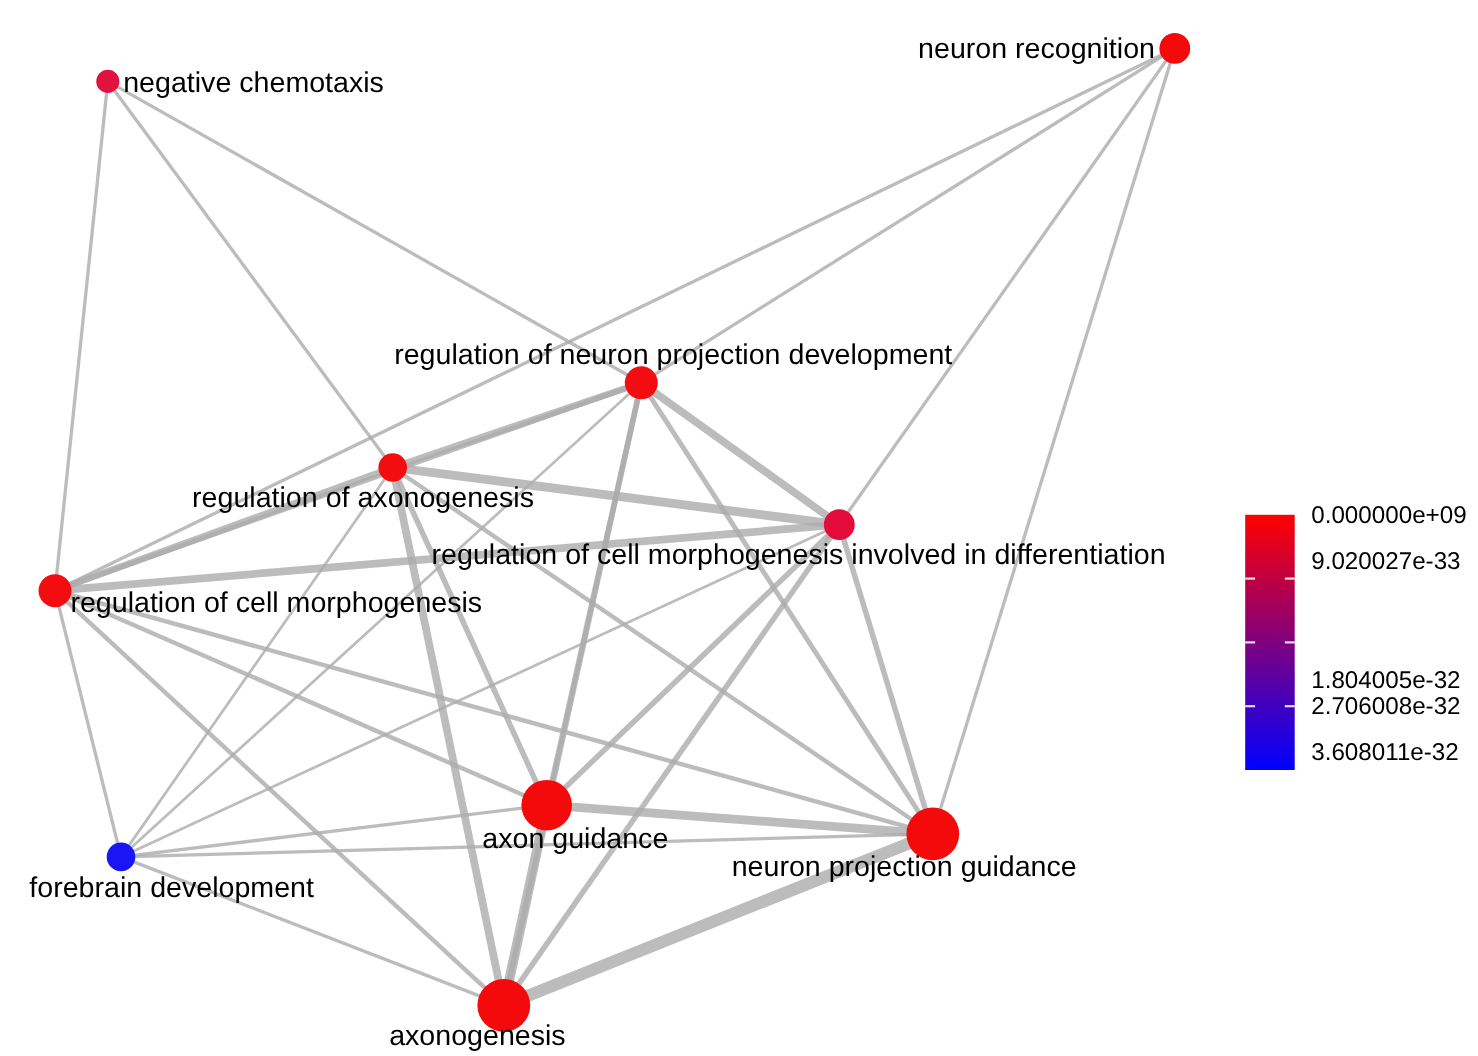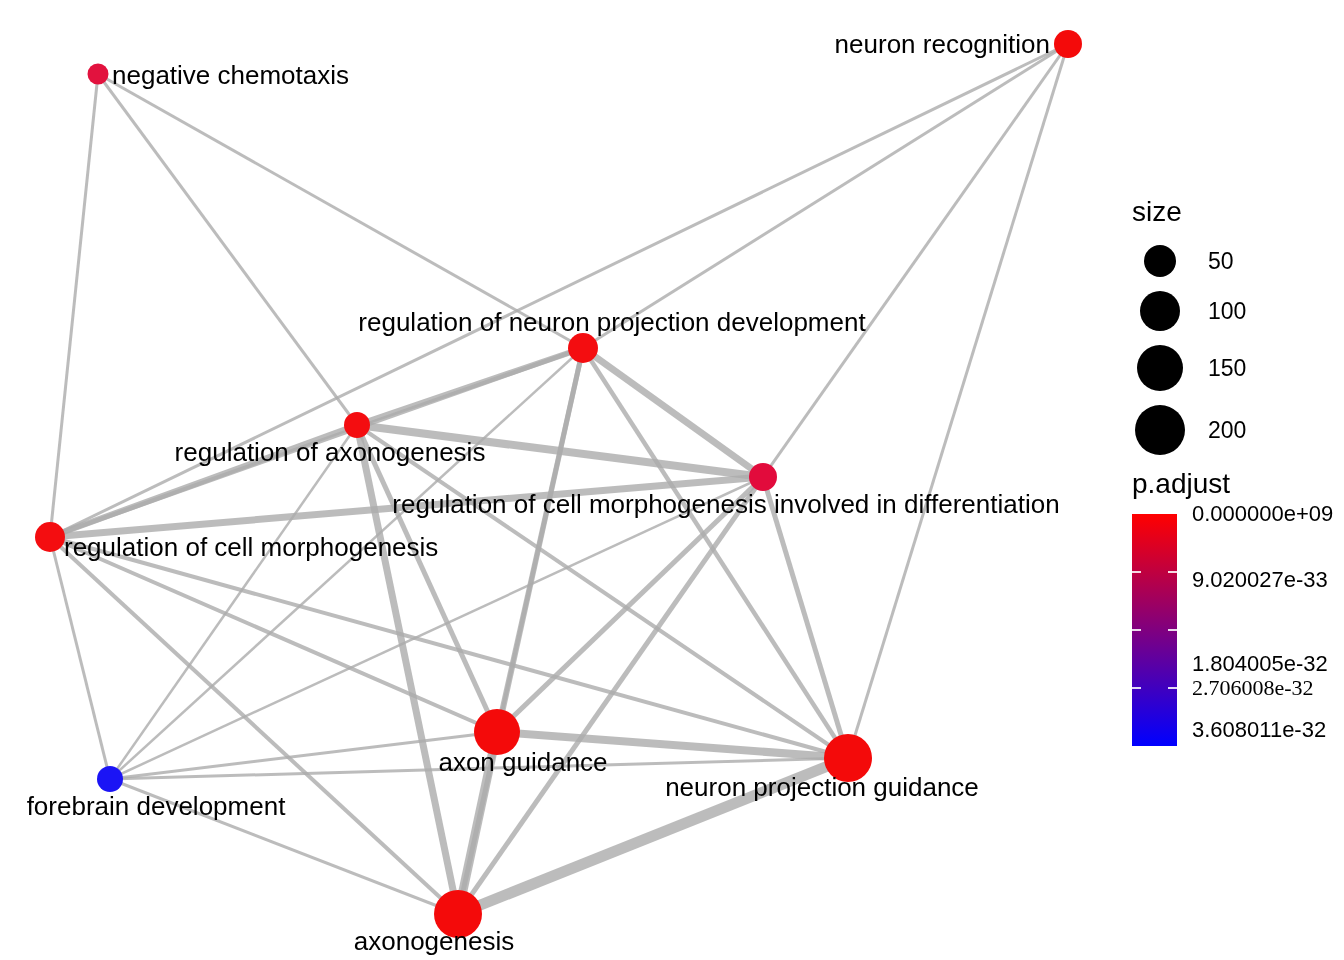--- a/index.html
+++ b/index.html
@@ -106,64 +106,34 @@
         <text x="330" y="452" text-anchor="middle" dominant-baseline="central" class="node-label">regulation of axonogenesis</text>
         <text x="726" y="504" text-anchor="middle" dominant-baseline="central" class="node-label">regulation of cell morphogenesis involved in differentiation</text>
         <text x="64" y="547" text-anchor="start" dominant-baseline="central" class="node-label">regulation of cell morphogenesis</text>
         <text x="156" y="806" text-anchor="middle" dominant-baseline="central" class="node-label">forebrain development</text>
         <text x="523" y="762" text-anchor="middle" dominant-baseline="central" class="node-label">axon guidance</text>
         <text x="822" y="787" text-anchor="middle" dominant-baseline="central" class="node-label">neuron projection guidance</text>
         <text x="434" y="941" text-anchor="middle" dominant-baseline="central" class="node-label">axonogenesis</text>
       </g>
   </svg>
 
-  <div id="size-legend">
-    <div class="legend-title">size</div>
-    <div id="size-entries">
-        <div class="size-row">
-          <div class="size-circle-box" style="height: 38px;">
-            <div class="size-circle" style="width: 32px; height: 32px;"></div>
-          </div>
-          <div class="size-label">50</div>
-        </div>
-        <div class="size-row">
-          <div class="size-circle-box" style="height: 46px;">
-            <div class="size-circle" style="width: 40px; height: 40px;"></div>
-          </div>
-          <div class="size-label">100</div>
-        </div>
-        <div class="size-row">
-          <div class="size-circle-box" style="height: 52px;">
-            <div class="size-circle" style="width: 46px; height: 46px;"></div>
-          </div>
-          <div class="size-label">150</div>
-        </div>
-        <div class="size-row">
-          <div class="size-circle-box" style="height: 56px;">
-            <div class="size-circle" style="width: 50px; height: 50px;"></div>
-          </div>
-          <div class="size-label">200</div>
-        </div>
-      </div>
-  </div>
 
   <div id="color-legend">
-    <div class="legend-title">p.adjust</div>
     <div id="colorbar-wrap">
       <div id="colorbar">
           <div class="cbar-tick left" style="top: 57px;"></div>
           <div class="cbar-tick right" style="top: 57px;"></div>
           <div class="cbar-tick left" style="top: 115px;"></div>
           <div class="cbar-tick right" style="top: 115px;"></div>
           <div class="cbar-tick left" style="top: 173px;"></div>
           <div class="cbar-tick right" style="top: 173px;"></div>
         </div>
       <div id="cbar-labels">
           <div class="cbar-label" style="top: 0px;">0.000000e+09</div>
-          <div class="cbar-label" style="top: 66px; text-align: center;">9.020027e-33</div>
+          <div class="cbar-label" style="top: 42px; text-align: center;">9.020027e-33</div>
           <div class="cbar-label" style="top: 116px; margin-top: 34px;">1.804005e-32</div>
-          <div class="cbar-label" style="top: 174px; font-family: Liberation Serif, serif;">2.706008e-32</div>
+          <div class="cbar-label" style="top: 174px;">2.706008e-32</div>
           <div class="cbar-label" style="top: 216px;">3.608011e-32</div>
         </div>
     </div>
   </div>
 
 </div>
 
 </body></html>

